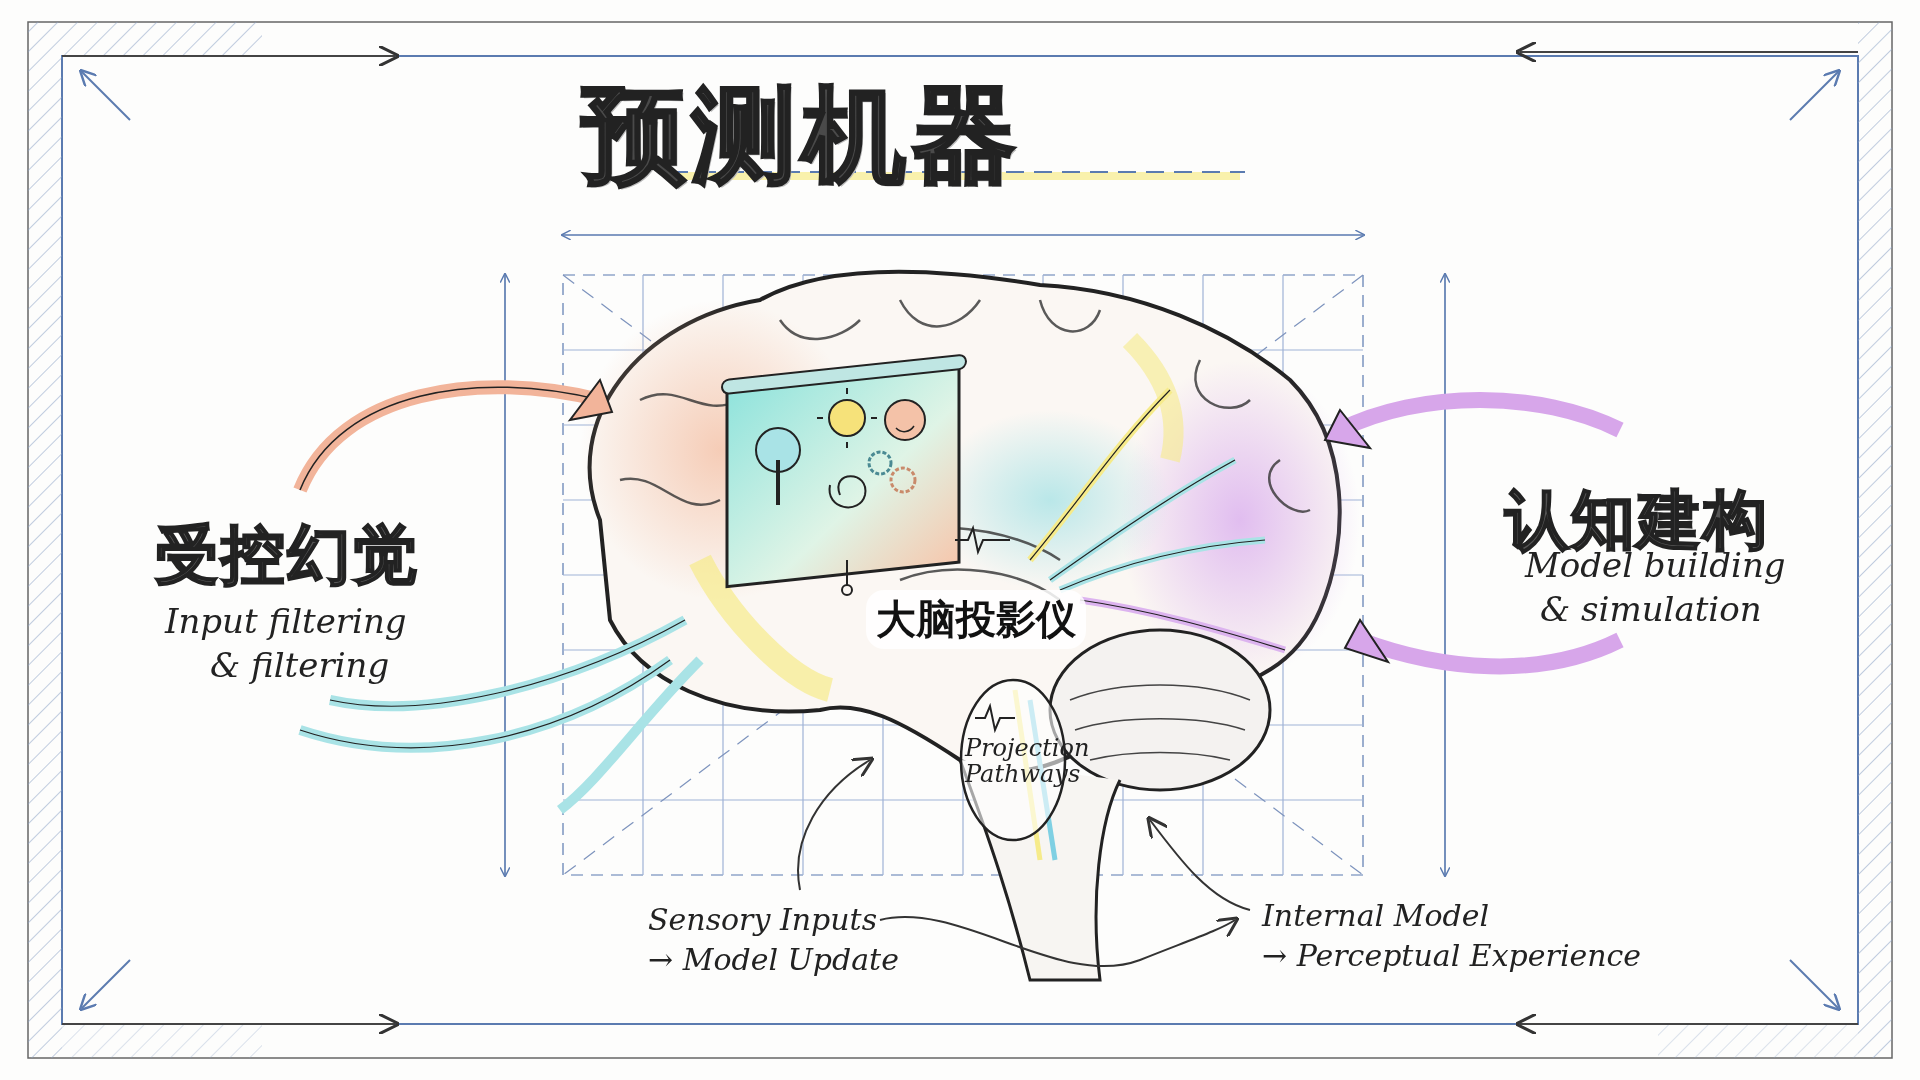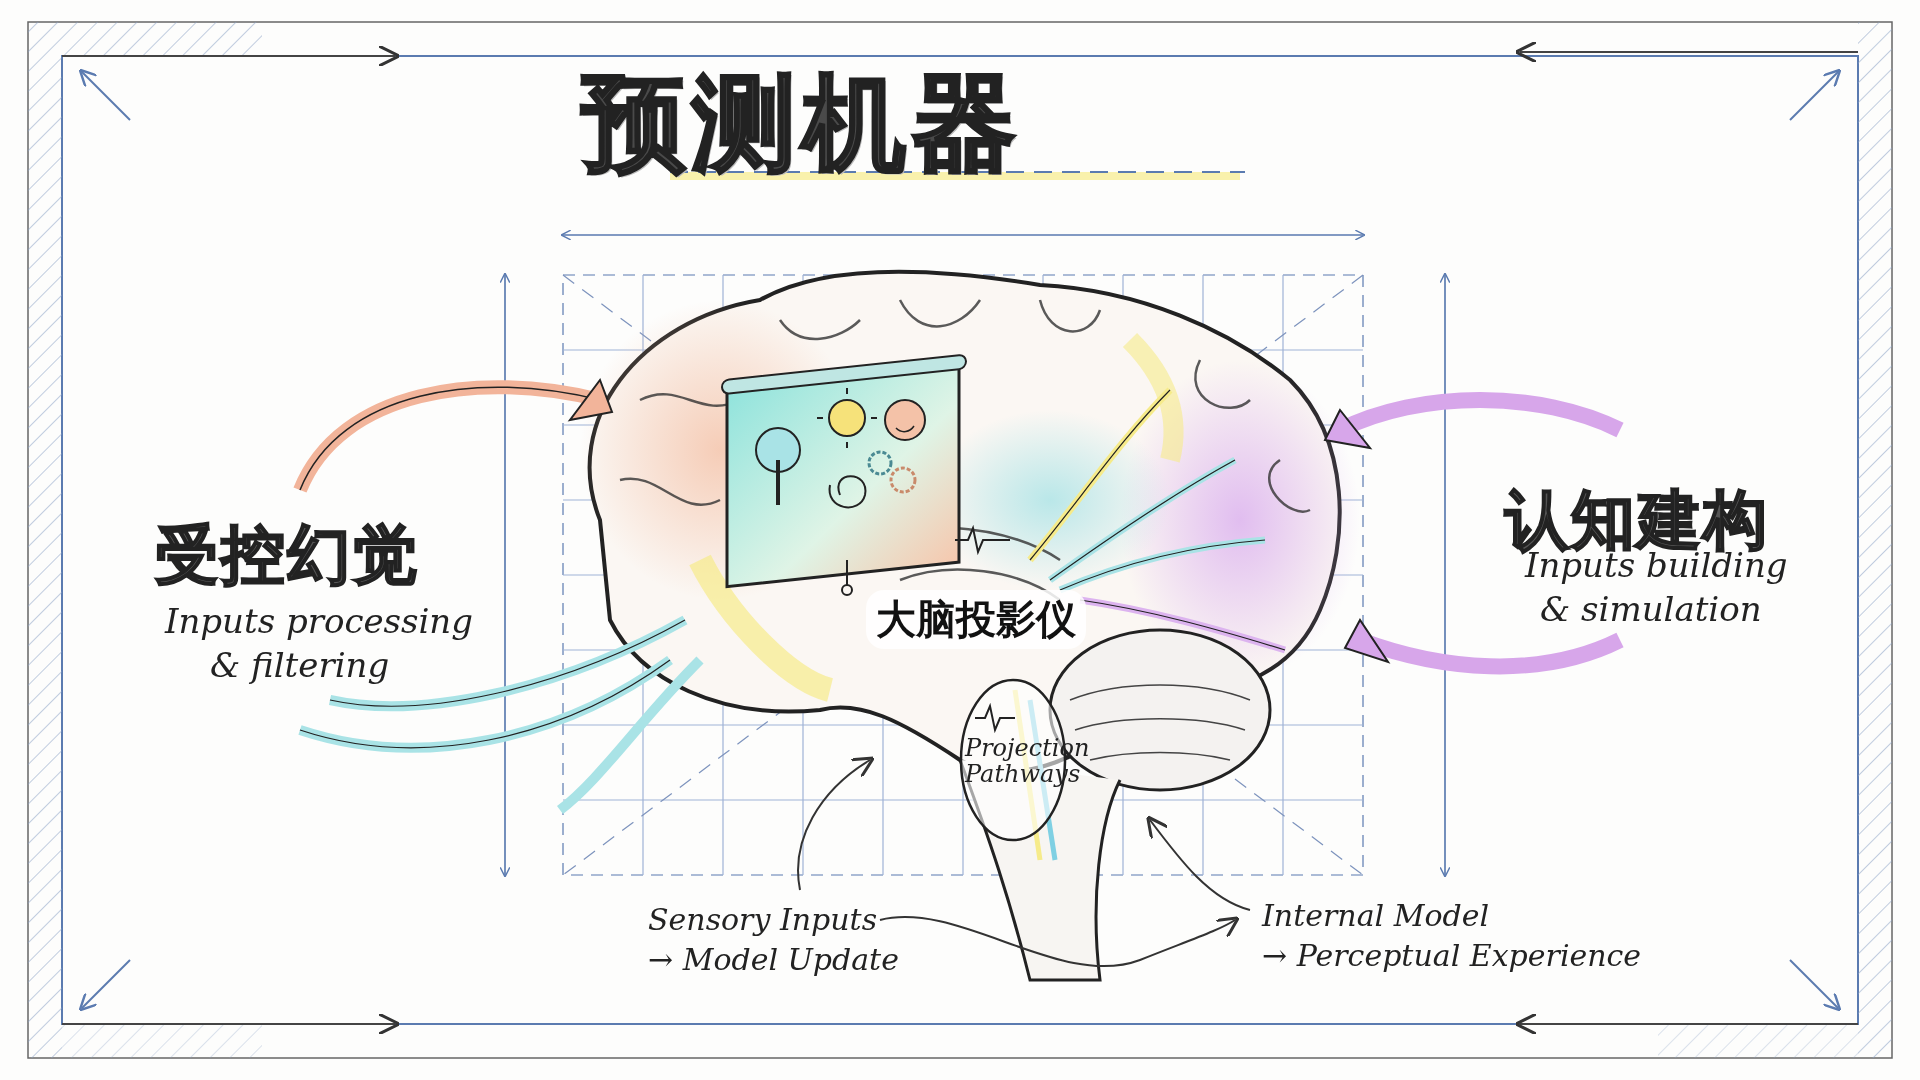--- a/index.html
+++ b/index.html
@@ -1,19 +1,19 @@
 <!DOCTYPE html>
 <html><head>
 <meta charset="utf-8">
 <style>
   html,body{margin:0;padding:0;background:#fdfdfc;}
   body{width:1920px;height:1080px;position:relative;overflow:hidden;font-family:"DejaVu Sans",sans-serif;}
   .abs{position:absolute;}
   #scene{position:absolute;left:0;top:0;width:1920px;height:1080px;}
-  .title{left:0;width:1604px;top:55px;text-align:center;font-size:104px;font-weight:bold;color:#4a4a4a;letter-spacing:6px;
+  .title{left:0;width:1604px;top:67px;text-align:center;font-size:104px;font-weight:bold;color:#4a4a4a;letter-spacing:6px;
          -webkit-text-stroke:3px #222;text-shadow:2px 2px 0 #bbb;font-family:"DejaVu Sans",sans-serif;}
   .cn-big{font-size:64px;font-weight:bold;color:#555;-webkit-text-stroke:2px #222;letter-spacing:2px;}
   .hand{font-family:"DejaVu Serif",serif;font-style:italic;color:#222;font-size:34px;line-height:42px;}
   .hand-sm{font-family:"DejaVu Serif",serif;font-style:italic;color:#222;font-size:24px;line-height:26px;text-align:center;}
   .center-label{font-size:40px;font-weight:bold;color:#111;background:rgba(255,255,255,0.85);padding:2px 10px;border-radius:18px;}
 </style>
 </head>
 <body>
 
 <svg id="scene" width="1920" height="1080" viewBox="0 0 1920 1080" xmlns="http://www.w3.org/2000/svg">
@@ -203,25 +203,25 @@
   <g stroke="#333" stroke-width="2" fill="none">
     <path d="M800,890 C790,840 820,790 870,760" marker-end="url(#ahk)"></path>
     <path d="M1250,910 C1210,900 1180,860 1150,820" marker-end="url(#ahk)"></path>
     <path d="M880,920 C960,900 1060,990 1140,960 C1190,940 1220,930 1235,920" marker-end="url(#ahk)"></path>
   </g>
 </svg>
 
 <div class="abs title">预测机器</div>
 
 <div class="abs cn-big" style="left:155px;top:512px;">受控幻觉</div>
-<div class="abs hand" style="left:165px;top:600px;">Inputs processing</div>
+<div class="abs hand" style="left:165px;top:600px;">Input filtering</div>
 <div class="abs hand" style="left:210px;top:644px;">&amp; filtering</div>
 
 <div class="abs cn-big" style="left:1505px;top:462px;margin-top:15px;">认知建构</div>
-<div class="abs hand" style="left:1525px;top:544px;">Inputs building</div>
+<div class="abs hand" style="left:1525px;top:544px;">Model building</div>
 <div class="abs hand" style="left:1540px;top:588px;">&amp; simulation</div>
 
 <div class="abs center-label" style="left:866px;top:570px;margin-top:20px;">大脑投影仪</div>
 
 <div class="abs hand-sm" style="left:965px;top:735px;width:100px;">
   <div>Projection</div>
   <div>Pathways</div>
 </div>
 
 <div class="abs hand" style="left:648px;top:900px;font-size:30px;line-height:40px;">

